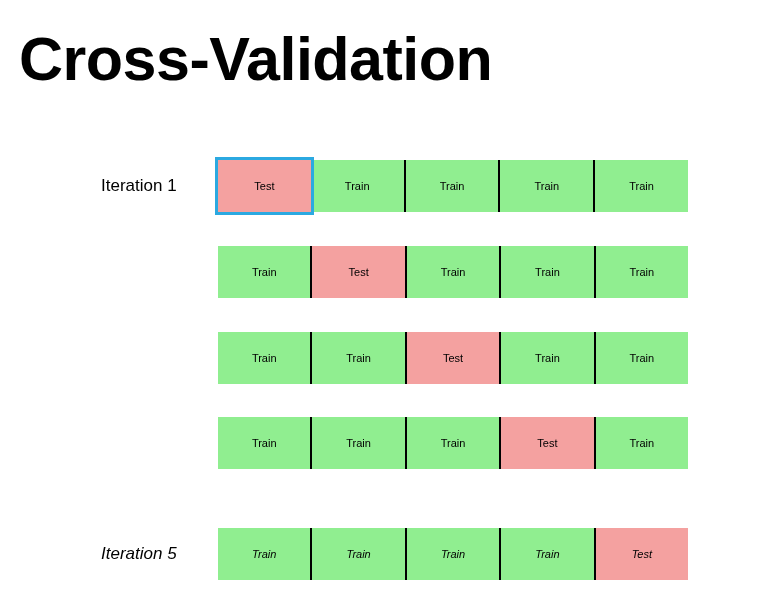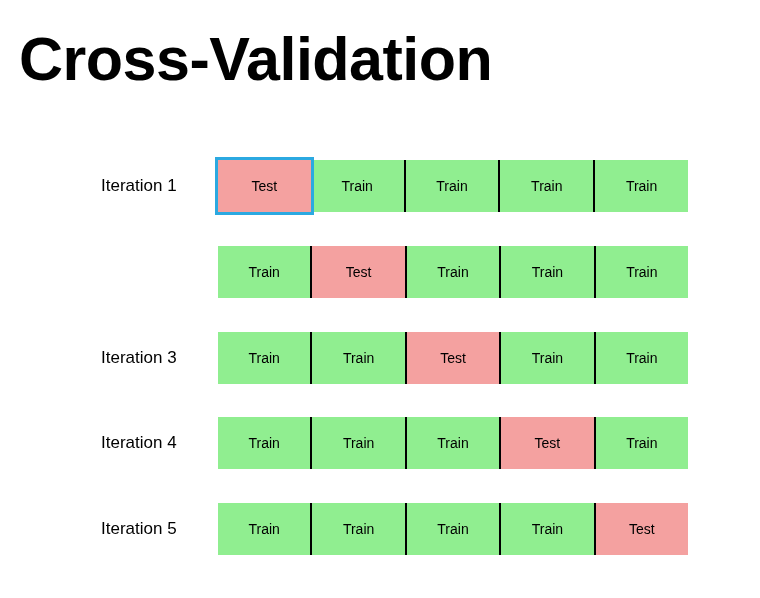--- a/index.html
+++ b/index.html
@@ -38,41 +38,41 @@
     left:0;top:0;width:672px;height:598px;text-align:right;
   }
   .row{
     position:absolute;
     left:0;width:760px;height:52px;
   }
   .row:nth-child(1){top:160px;}
   .row:nth-child(2){top:246px;}
   .row:nth-child(3){top:332px;}
   .row:nth-child(4){top:417px;}
-  .row:nth-child(5){top:503px;}
+  .row:nth-child(5){top:528px;font-style:italic;}
   .row-label{
     position:absolute;
     left:101px;top:0;
     height:52px;line-height:52px;
     font-size:17px;
     color:var(--text);
     white-space:nowrap;
   }
   .band{
     position:absolute;
     left:218px;top:0;
     width:470px;height:52px;
     display:flex;
   }
   .cell{
     flex:1 1 0;
     display:flex;
     align-items:center;
     justify-content:center;
-    font-size:14px;
+    font-size:11px;
     color:var(--text);
     position:relative;
   }
   .cell.train{background:var(--train);}
   .cell.test{background:var(--test);}
   .cell + .cell{border-left:2px solid var(--divider);}
   .cell.selected{
     outline:3px solid var(--selection);
     outline-offset:0px;
     z-index:2;
@@ -98,31 +98,29 @@
       <div class="row">
     <div class="band">
           <div class="cell train">Train</div>
           <div class="cell test">Test</div>
           <div class="cell train">Train</div>
           <div class="cell train">Train</div>
           <div class="cell train">Train</div>
         </div>
   </div>
       <div class="row">
-    <div class="row-label">Iteration 3</div>
     <div class="band">
           <div class="cell train">Train</div>
           <div class="cell train">Train</div>
           <div class="cell test">Test</div>
           <div class="cell train">Train</div>
           <div class="cell train">Train</div>
         </div>
   </div>
       <div class="row">
-    <div class="row-label">Iteration 4</div>
     <div class="band">
           <div class="cell train">Train</div>
           <div class="cell train">Train</div>
           <div class="cell train">Train</div>
           <div class="cell test">Test</div>
           <div class="cell train">Train</div>
         </div>
   </div>
       <div class="row">
     <div class="row-label">Iteration 5</div>

